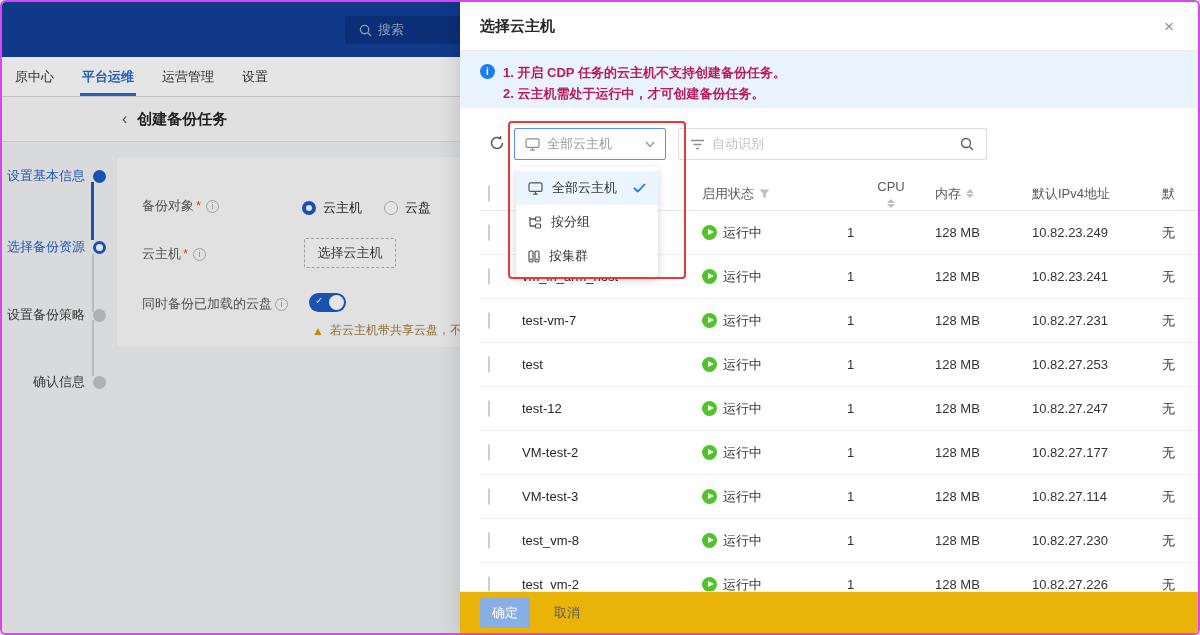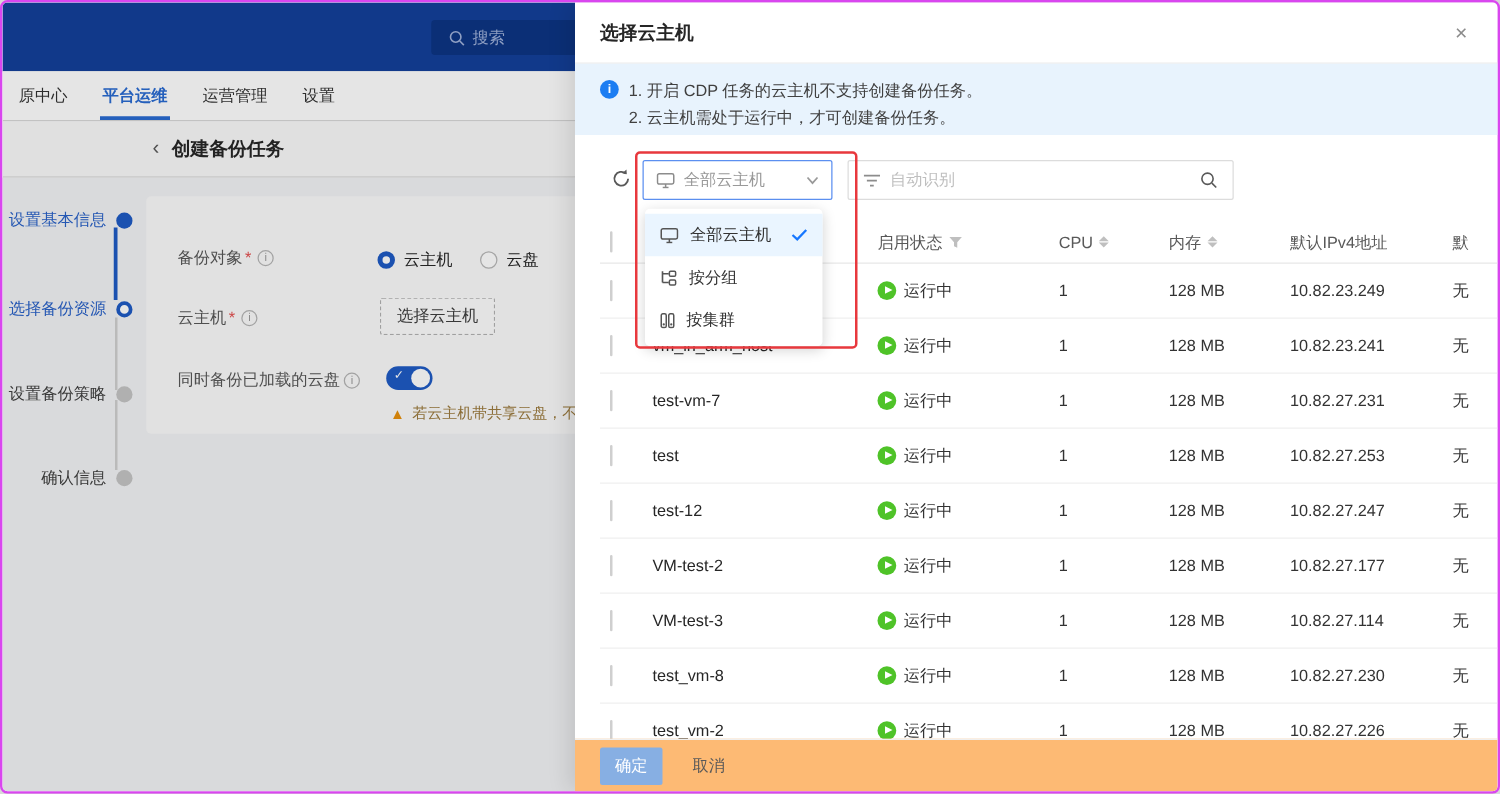--- a/index.html
+++ b/index.html
@@ -61,41 +61,41 @@
   .drawer { position:absolute; left:458px; top:0; right:0; bottom:0; background:#fff;
             box-shadow:-6px 0 16px rgba(0,0,0,0.10); }
   .drawer-header { position:absolute; left:0; top:0; width:100%; height:49px; border-bottom:1px solid #ececec;
                    display:flex; align-items:center; padding:0 20px; }
   .drawer-title { font-size:15px; font-weight:bold; color:#262626; }
   .drawer-close { margin-left:auto; color:#8c8c8c; font-size:17px; line-height:1; cursor:pointer; padding:4px; }
   .notice { position:absolute; left:0; top:49px; width:100%; height:57px; background:#e8f3fd;
             display:flex; padding:11px 20px 0 20px; gap:8px; }
   .notice-icon { flex:0 0 auto; width:15px; height:15px; border-radius:50%; background:#1c7df2; color:#fff;
                  font-size:10px; font-weight:bold; text-align:center; line-height:15px; margin-top:2px; }
-  .notice-text { color:#404040; font-size:13px; line-height:21px; }
+  .notice-text { color:#be185d; font-size:13px; line-height:21px;font-weight:bold; }
 
   .toolbar-refresh { position:absolute; left:28px; top:132px; width:22px; height:22px; color:#595959; cursor:pointer; }
   .view-select { position:absolute; left:54px; top:126px; width:152px; height:32px; background:#fff;
                  border:1px solid #5b8ff0; border-radius:2px; display:flex; align-items:center;
                  padding:0 10px; gap:7px; color:#999; }
   .view-select .chev { margin-left:auto; color:#999; }
   .search-box { position:absolute; left:218px; top:126px; width:309px; height:32px; border:1px solid #dcdcdc;
                 border-radius:2px; display:flex; align-items:center; padding:0 12px; gap:8px; background:#fff; }
   .search-box .ph { color:#bfbfbf; }
   .search-box .mag { margin-left:auto; color:#595959; }
 
   
   .table { position:absolute; left:20px; right:0; top:175px; }
   .trow { display:flex; align-items:center; height:44px; border-bottom:1px solid #f0f0f0; }
   .thead { height:34px; color:#595959; border-bottom:1px solid #e8e8e8; }
   .tbody { height:381px; overflow:hidden; }
   .c-cb { width:42px; padding-left:8px; }
   .c-name { width:180px; color:#262626; }
   .c-status { width:145px; display:flex; align-items:center; gap:6px; }
-  .c-cpu { width:88px; }
+  .c-cpu { width:88px;flex-direction:column; }
   .c-mem { width:97px; }
   .c-ip { width:130px; }
   .c-ip6 { flex:1; }
   .thead .hcell { display:flex; align-items:center; gap:5px; }
   .cbx { width:15px; height:15px; border:1px solid #cfcfcf; border-radius:2px; background:#fff; }
   .play { width:15px; height:15px; border-radius:50%; background:#4fc328; position:relative; flex:0 0 auto; }
   .play::after { content:""; position:absolute; left:5.5px; top:4px; border-left:6px solid #fff;
                  border-top:3.5px solid transparent; border-bottom:3.5px solid transparent; }
   .sorter { display:flex; flex-direction:column; gap:1px; }
   .sorter i { width:0; height:0; border-left:4px solid transparent; border-right:4px solid transparent; }
@@ -106,21 +106,21 @@
   
   .dropdown { position:absolute; left:56px; top:165px; width:142px; background:#fff; border-radius:4px;
               box-shadow:0 3px 10px rgba(0,0,0,0.18); padding:4px 0; z-index:6; }
   .ditem { height:34px; display:flex; align-items:center; gap:9px; padding:0 12px; color:#333; cursor:pointer; }
   .ditem.selected { background:#eaf5ff; }
   .ditem .check { margin-left:auto; color:#1677ff; }
   .red-box { position:absolute; left:48px; top:119px; width:178px; height:158px; border:2px solid #e8383d;
              border-radius:4px; z-index:7; pointer-events:none; }
 
   
-  .drawer-footer { position:absolute; left:0; bottom:0; width:100%; height:42px; background:#fdba74;
+  .drawer-footer { position:absolute; left:0; bottom:0; width:100%; height:42px; background:#eab308;
                    border-top:1px solid #efefef; display:flex; align-items:center; padding-left:20px; gap:24px; z-index:5; }
   .ok-btn { width:50px; height:30px; background:#87afe3; color:#fff; border:none; border-radius:2px;
             font-size:13px; cursor:pointer; }
   .cancel-btn { background:none; border:none; color:#595959; font-size:13px; cursor:pointer; }
 
   svg { display:block; }
 </style>
 </head>
 <body>
 

